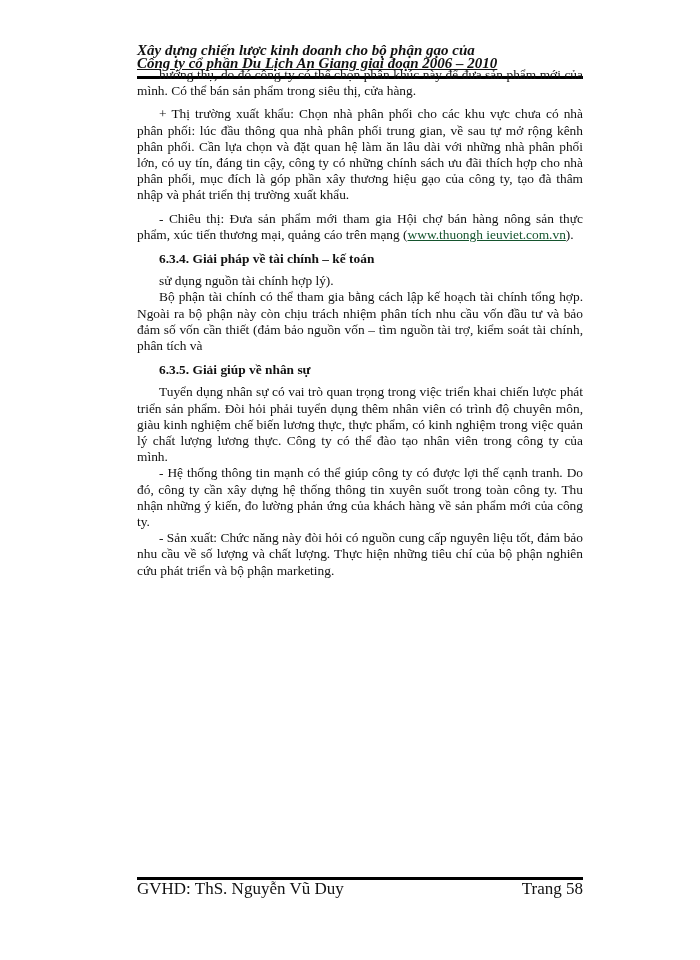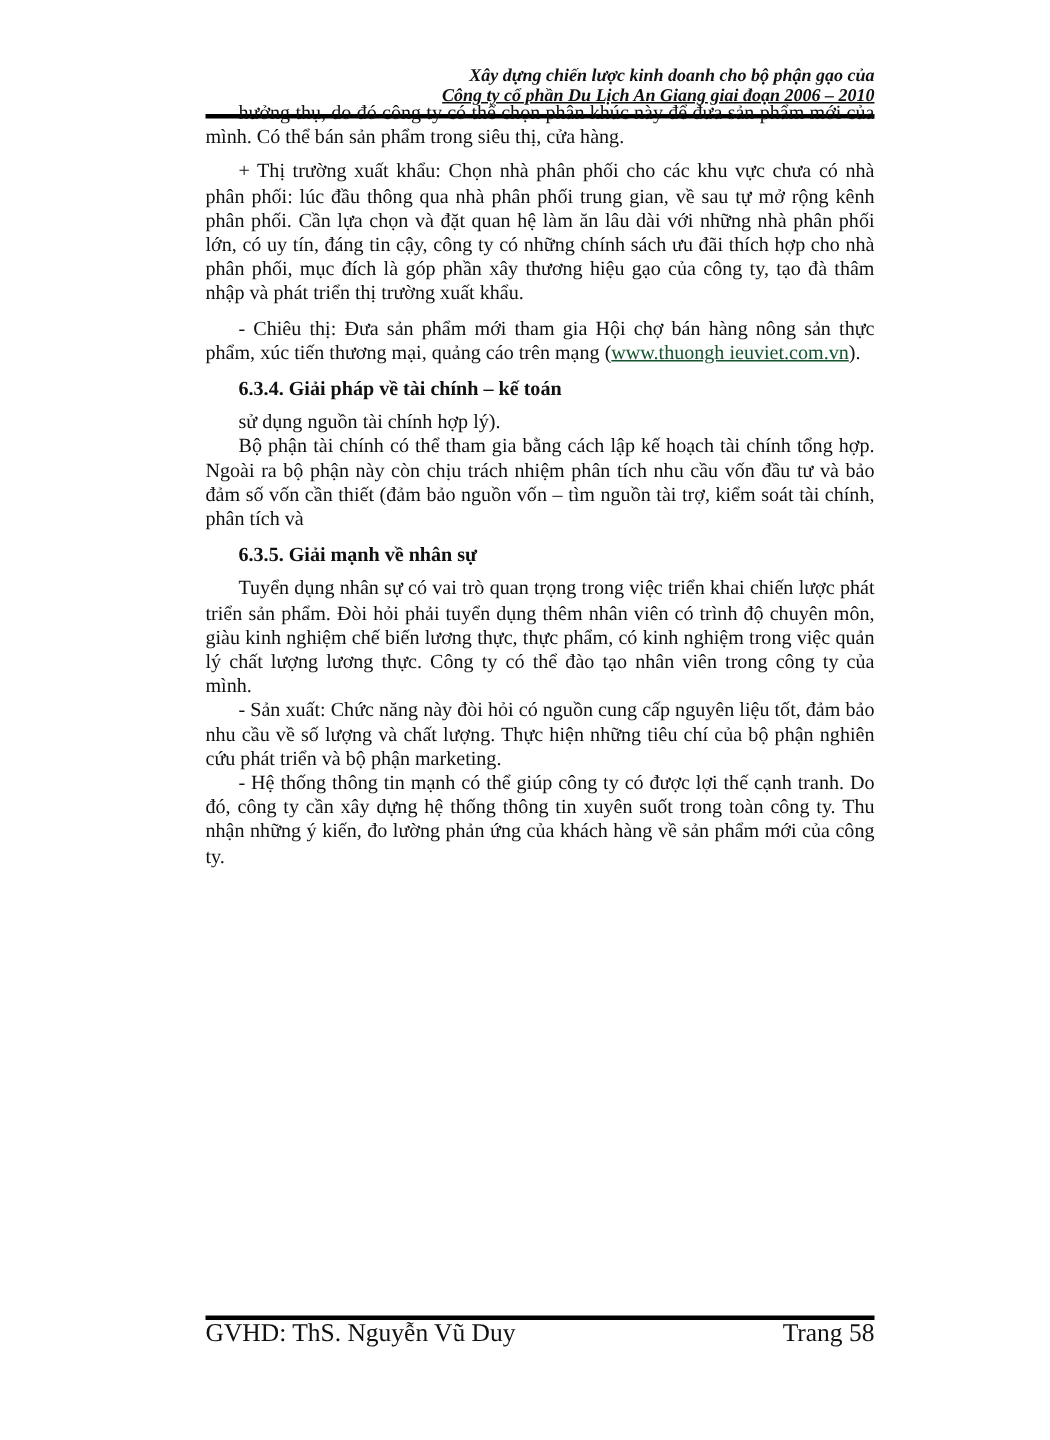--- a/index.html
+++ b/index.html
@@ -1,20 +1,20 @@
 <!DOCTYPE html>
 <html><head>
 <meta charset="utf-8">
 <style>
   html, body { margin: 0; padding: 0; background: #ffffff; }
   body { width: 700px; height: 960px; position: relative; overflow: hidden;
          font-family: "Liberation Serif", "DejaVu Serif", serif; color: #111; }
   .page { position: absolute; left: 0; top: 0; width: 700px; height: 960px; background: #fff; }
-  .header { position: absolute; left: 137px; width: 446px; top: 44px; text-align: right;
-            font-style: italic; font-weight: bold; font-size: 12px; line-height: 13px; }
+  .header { position: absolute; left: 137px; width: 446px; top: 44px; text-align: left;
+            font-style: italic; font-weight: bold; font-size: 15px; line-height: 13px; }
   .header .l2 { text-decoration: underline; }
   .header-rule { position: absolute; left: 137px; width: 446px; top: 76px; height: 3px; background: #000; }
   .body { position: absolute; left: 137px; width: 446px; top: 67px; font-size: 13.4px; line-height: 16.2px; }
   .p { text-align: justify; margin: 0; }
   .indent { text-indent: 22px; }
   .gap { margin-top: 7px; }
   .h { font-weight: bold; font-size: 13.4px; margin: 8px 0 6px 22px; }
   .link { color: #14532d; text-decoration: underline; }
   .tail-indent { padding-left: 22px; }
   .footer-rule { position: absolute; left: 137px; width: 446px; top: 877px; height: 3px; background: #000; }
@@ -36,25 +36,25 @@
     <p class="p indent">hưởng thụ, do đó công ty có thể chọn phân khúc này để đưa sản phẩm mới của mình. Có thể bán sản phẩm trong siêu thị, cửa hàng.</p>
 
     <p class="p indent gap">+ Thị trường xuất khẩu: Chọn nhà phân phối cho các khu vực chưa có nhà phân phối: lúc đầu thông qua nhà phân phối trung gian, về sau tự mở rộng kênh phân phối. Cần lựa chọn và đặt quan hệ làm ăn lâu dài với những nhà phân phối lớn, có uy tín, đáng tin cậy, công ty có những chính sách ưu đãi thích hợp cho nhà phân phối, mục đích là góp phần xây thương hiệu gạo của công ty, tạo đà thâm nhập và phát triển thị trường xuất khẩu.</p>
 
     <p class="p indent gap"><span>- Chiêu thị: Đưa sản phẩm mới tham gia Hội chợ bán hàng nông sản thực phẩm, xúc tiến thương mại, quảng cáo trên mạng (</span><span class="link">www.thuongh ieuviet.com.vn</span><span>).</span></p>
 
     <div class="h">6.3.4. Giải pháp về tài chính – kế toán</div>
     <p class="p tail-indent">sử dụng nguồn tài chính hợp lý).</p>
     <p class="p indent">Bộ phận tài chính có thể tham gia bằng cách lập kế hoạch tài chính tổng hợp. Ngoài ra bộ phận này còn chịu trách nhiệm phân tích nhu cầu vốn đầu tư và bảo đảm số vốn cần thiết (đảm bảo nguồn vốn – tìm nguồn tài trợ, kiểm soát tài chính, phân tích và</p>
 
-    <div class="h">6.3.5. Giải mạnh về nhân sự</div>
+    <div class="h">6.3.5. Giải giúp về nhân sự</div>
     <p class="p indent">Tuyển dụng nhân sự có vai trò quan trọng trong việc triển khai chiến lược phát triển sản phẩm. Đòi hỏi phải tuyển dụng thêm nhân viên có trình độ chuyên môn, giàu kinh nghiệm chế biến lương thực, thực phẩm, có kinh nghiệm trong việc quản lý chất lượng lương thực. Công ty có thể đào tạo nhân viên trong công ty của mình.</p>
 
+    <p class="p indent">- Hệ thống thông tin mạnh có thể giúp công ty có được lợi thế cạnh tranh. Do đó, công ty cần xây dựng hệ thống thông tin xuyên suốt trong toàn công ty. Thu nhận những ý kiến, đo lường phản ứng của khách hàng về sản phẩm mới của công ty.</p>
     <p class="p indent">- Sản xuất: Chức năng này đòi hỏi có nguồn cung cấp nguyên liệu tốt, đảm bảo nhu cầu về số lượng và chất lượng. Thực hiện những tiêu chí của bộ phận nghiên cứu phát triển và bộ phận marketing.</p>
-    <p class="p indent">- Hệ thống thông tin mạnh có thể giúp công ty có được lợi thế cạnh tranh. Do đó, công ty cần xây dựng hệ thống thông tin xuyên suốt trong toàn công ty. Thu nhận những ý kiến, đo lường phản ứng của khách hàng về sản phẩm mới của công ty.</p>
   </div>
 
   <div class="footer-rule"></div>
   <div class="footer">
     <div class="row">
       <span>GVHD: ThS. Nguyễn Vũ Duy</span>
       <span>Trang 58</span>
     </div>
   </div>
 

